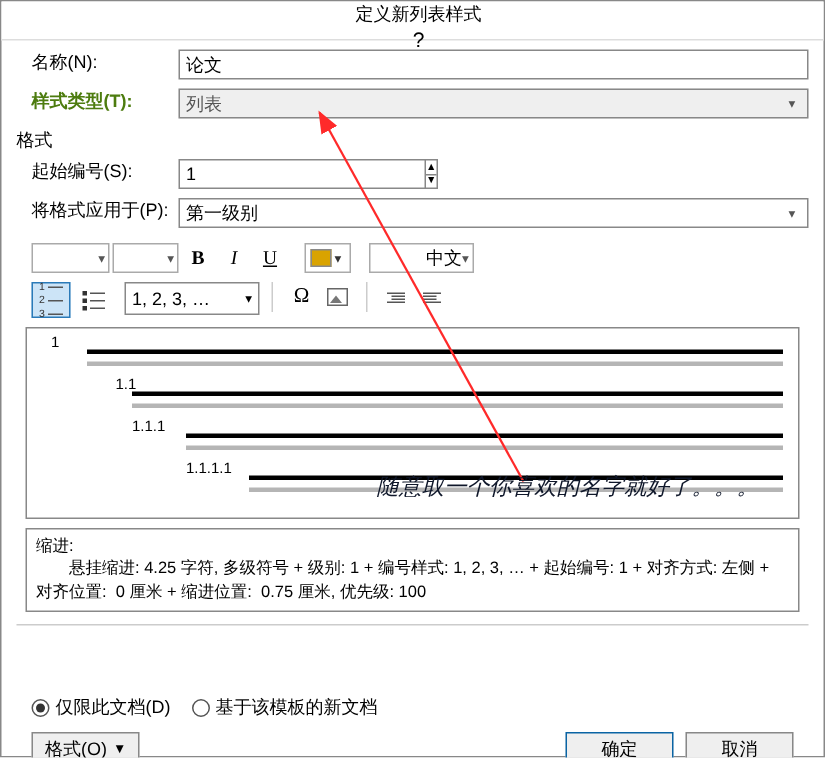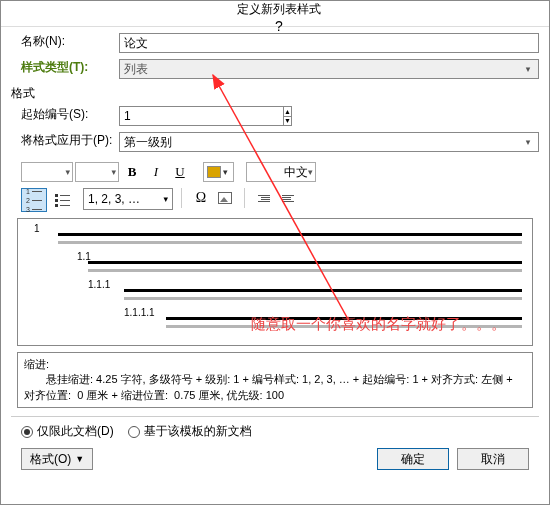--- a/index.html
+++ b/index.html
@@ -31,29 +31,29 @@
   .listbtn.active { border: 1px solid #2a7ab8; background: #cce4f7; }
   .listcombo { width: 90px; height: 22px; border: 1px solid #888; background: #fff; display: flex; align-items: center; padding: 0 4px; font-size: 12px; justify-content: space-between; margin-left: 6px; }
   .sep { width: 1px; height: 20px; background: #ccc; margin: 0 6px; }
   .preview { margin: 0 6px; border: 1px solid #888; height: 128px; padding: 10px 12px; background: #fff; position: relative; }
   .pv-num { font-size: 10px; position: absolute; }
   .pv-line { position: absolute; height: 3px; background: #000; }
   .pv-line.gray { background: #b5b5b5; }
   .desc-box { margin: 6px 6px 0 6px; border: 1px solid #888; height: 56px; padding: 4px 6px; font-size: 11px; line-height: 1.4; overflow: hidden; }
   .hr { border: none; border-top: 1px solid #ccc; margin: 8px 0 6px 0; }
   .radios { padding-left: 10px; display: flex; align-items: center; gap: 14px; margin-bottom: 8px; }
-  .radio { display: flex; align-items: center; gap: 4px; }
+  .radio { display: flex; align-items: center; gap: 4px; margin-top: 40px; }
   .radio .circle { width: 12px; height: 12px; border: 1px solid #555; border-radius: 50%; display: flex; align-items: center; justify-content: center; }
   .radio .dot { width: 6px; height: 6px; background: #333; border-radius: 50%; }
   .footer { display: flex; align-items: flex-end; padding: 0 10px; gap: 8px; }
   .format-btn { height: 22px; border: 1px solid #888; background: #efefef; padding: 0 8px; display: flex; align-items: center; gap: 4px; font-size: 12px; }
   .spacer { flex: 1; }
   .btn { width: 72px; height: 22px; border: 1px solid #888; background: #efefef; font-size: 12px; }
   .btn.primary { border: 1px solid #0a64a4; }
-  .annotation { position: absolute; color: #ef4444; font-size: 15px; font-family: SimSun, serif; }
+  .annotation { position: absolute; color: #0f172a; font-size: 15px; font-family: SimSun, serif; font-style: italic; }
   .arrow-svg { position: absolute; pointer-events: none; }
   .color-square { width: 14px; height: 12px; border: 1px solid #888; background: #d9a300; display: inline-block; }
   .indent-icon { display: inline-flex; flex-direction: column; gap: 1px; }
   .indent-icon span { display: block; width: 12px; height: 1px; background: #555; }
   .omega { font-family: "Times New Roman", serif; font-size: 14px; }
   .pic-icon { width: 14px; height: 12px; border: 1px solid #666; display: inline-block; position: relative; }
   .pic-icon::after { content: ""; position: absolute; left: 1px; bottom: 1px; width: 0; height: 0; border-left: 4px solid transparent; border-right: 4px solid transparent; border-bottom: 5px solid #777; }
   .list-icon { display: inline-flex; flex-direction: column; gap: 2px; }
   .list-icon .r { display: flex; align-items: center; gap: 2px; }
   .list-icon .b { width: 3px; height: 3px; background: #333; }

